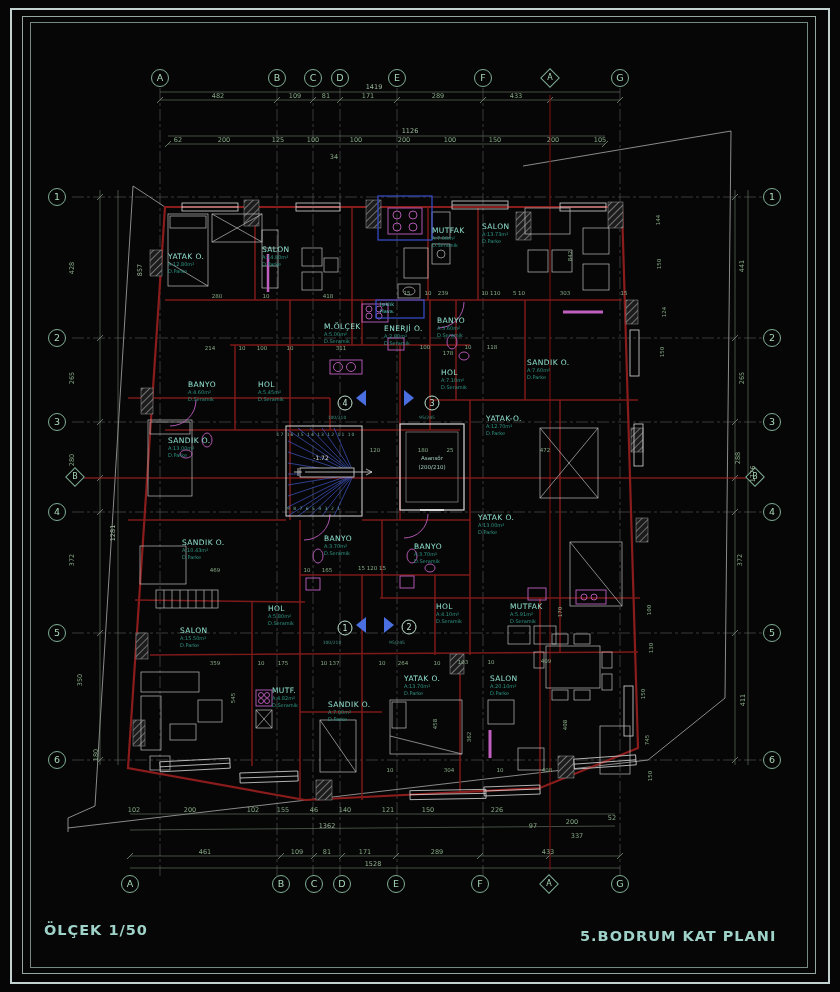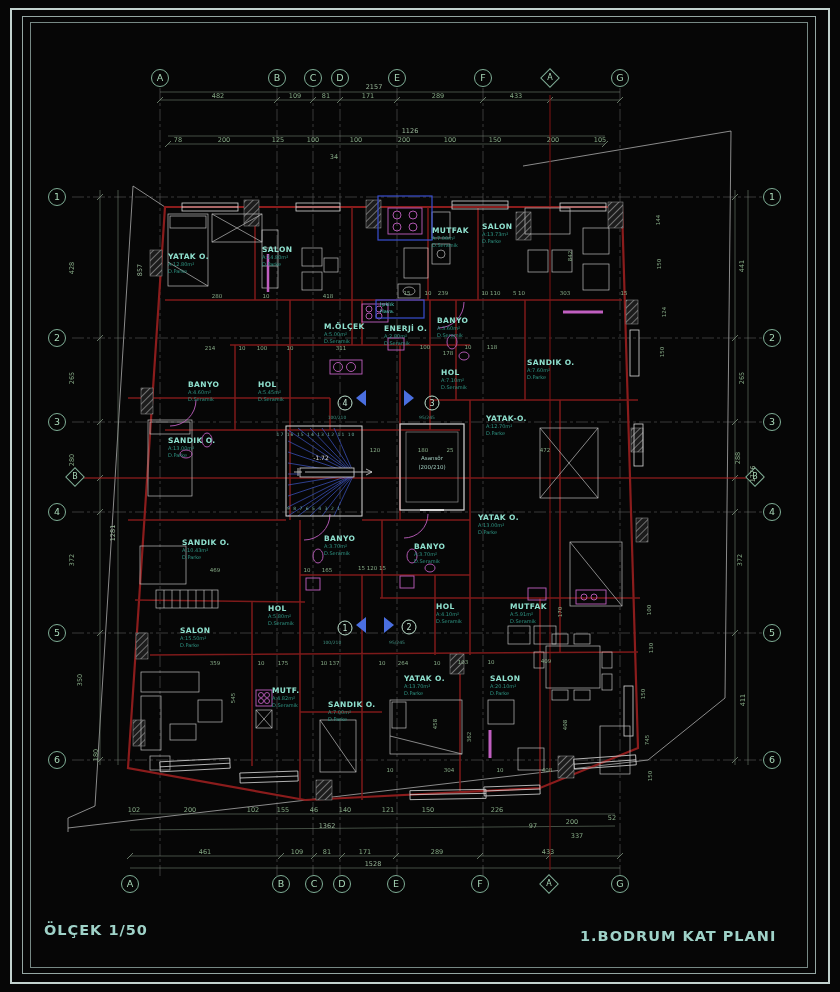--- a/index.html
+++ b/index.html
@@ -4,21 +4,21 @@
 <style>
   html,body{margin:0;padding:0;background:#000;}
   #sheet{position:relative;width:840px;height:992px;background:#060606;overflow:hidden;
          font-family:"DejaVu Sans",sans-serif;}
   .frame{position:absolute;pointer-events:none;}
   .f1{left:10px;top:8px;width:816px;height:972px;border:2px solid #c2d2ce;}
   .f2{left:22px;top:16px;width:792px;height:956px;border:1px solid #95a7a3;}
   .f3{left:30px;top:22px;width:776px;height:944px;border:1px solid #768884;}
   svg{position:absolute;left:0;top:0;}
   .room{position:absolute;color:#7fd4c2;line-height:1.25;white-space:nowrap;}
-  .rn{font-size:7.5px;font-weight:bold;letter-spacing:.4px;color:#8fe0ce;}
+  .rn{font-size:7.5px;font-weight:normal;letter-spacing:.4px;color:#8fe0ce;}
   .ra{font-size:5px;color:#2f9584;}
   .dim{position:absolute;font-size:6.5px;color:#86aa86;transform:translate(-50%,-50%);white-space:nowrap;}
   .dim.sm{font-size:5.5px;}
   .dim.rot{transform:translate(-50%,-50%) rotate(-90deg);}
   .tot{color:#9ab89a;}
   .bub{position:absolute;width:16px;height:16px;border:1.2px solid #7fae96;border-radius:50%;
        color:#a8d8b8;font-size:9.5px;line-height:16px;text-align:center;
        transform:translate(-50%,-50%);background:#060606;}
   .dia{position:absolute;width:12px;height:12px;border:1.2px solid #7fae96;background:#060606;
        transform:translate(-50%,-50%) rotate(45deg);}
@@ -310,29 +310,29 @@
   <div class="bub" style="left:772px;top:197px"><span>1</span></div>
   <div class="bub" style="left:772px;top:338px"><span>2</span></div>
   <div class="bub" style="left:772px;top:422px"><span>3</span></div>
   <div class="dia" style="left:755px;top:477px">
       <span>B</span>
     </div>
   <div class="bub" style="left:772px;top:512px"><span>4</span></div>
   <div class="bub" style="left:772px;top:633px"><span>5</span></div>
   <div class="bub" style="left:772px;top:760px"><span>6</span></div>
 
-  <span class="dim tot" style="left:374px;top:87px">2157</span>
+  <span class="dim tot" style="left:374px;top:87px">1419</span>
   <span class="dim" style="left:218px;top:96px">482</span>
   <span class="dim" style="left:295px;top:96px">109</span>
   <span class="dim" style="left:326px;top:96px">81</span>
   <span class="dim" style="left:368px;top:96px">171</span>
   <span class="dim" style="left:438px;top:96px">289</span>
   <span class="dim" style="left:516px;top:96px">433</span>
   <span class="dim tot" style="left:410px;top:131px">1126</span>
-  <span class="dim" style="left:178px;top:140px">78</span>
+  <span class="dim" style="left:178px;top:140px">62</span>
   <span class="dim" style="left:224px;top:140px">200</span>
   <span class="dim" style="left:278px;top:140px">125</span>
   <span class="dim" style="left:313px;top:140px">100</span>
   <span class="dim" style="left:334px;top:157px">34</span>
   <span class="dim" style="left:356px;top:140px">100</span>
   <span class="dim" style="left:404px;top:140px">200</span>
   <span class="dim" style="left:450px;top:140px">100</span>
   <span class="dim" style="left:495px;top:140px">150</span>
   <span class="dim" style="left:553px;top:140px">200</span>
   <span class="dim" style="left:600px;top:140px">105</span>
@@ -571,14 +571,14 @@
   <span class="stnum" style="left:316px;top:434px">17 16 15 14 13 12 11 10</span>
   <span class="stnum" style="left:314px;top:508px">9 8 7 6 5 4 3 2 1</span>
   <span class="elv" style="left:432px;top:458px">Asansör</span>
   <span class="elv" style="left:432px;top:467px">(200/210)</span>
   <div class="shaft" style="left:380px;top:301px">
       <div>Işıklık</div>
       <div>Hava.</div>
     </div>
 
   <div class="title" style="left:44px;top:922px">ÖLÇEK 1/50</div>
-  <div class="title" style="left:580px;top:928px">1.BODRUM KAT PLANI</div>
+  <div class="title" style="left:580px;top:928px">5.BODRUM KAT PLANI</div>
 </div>
 
 </body></html>

